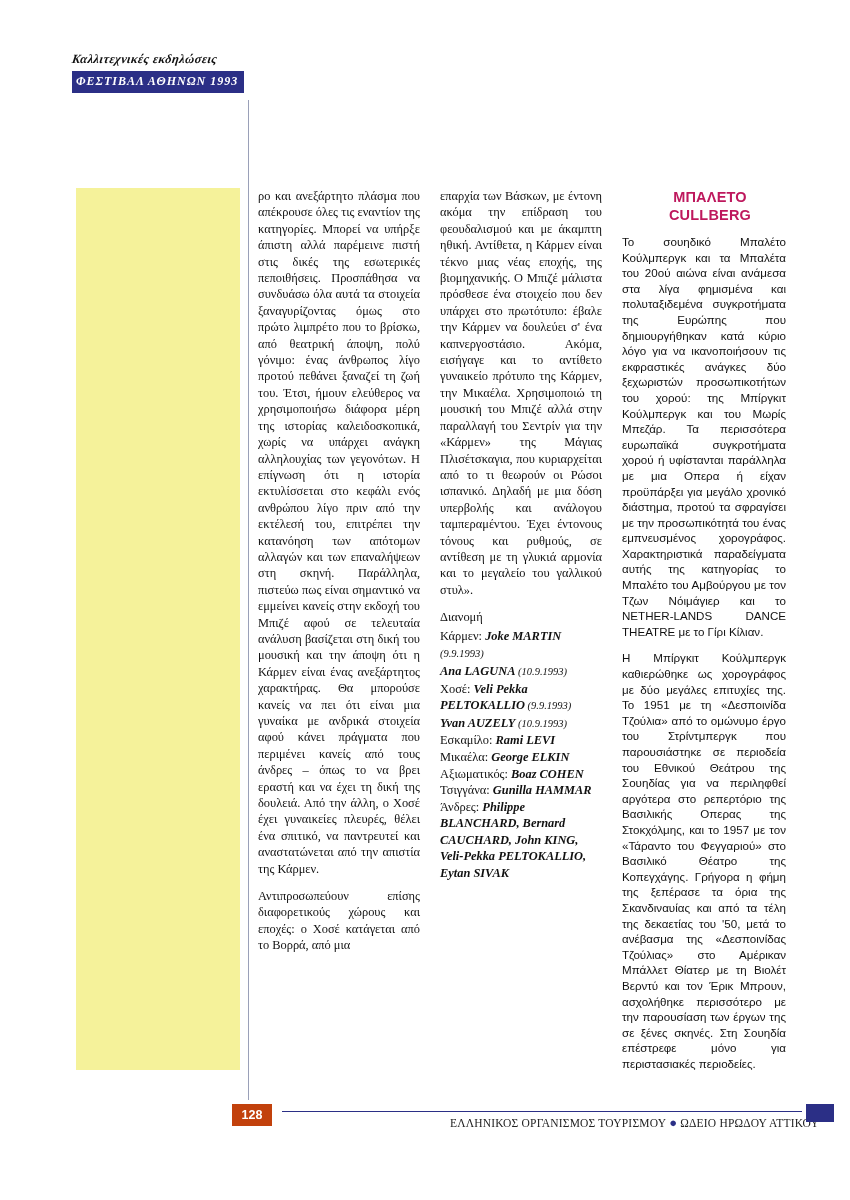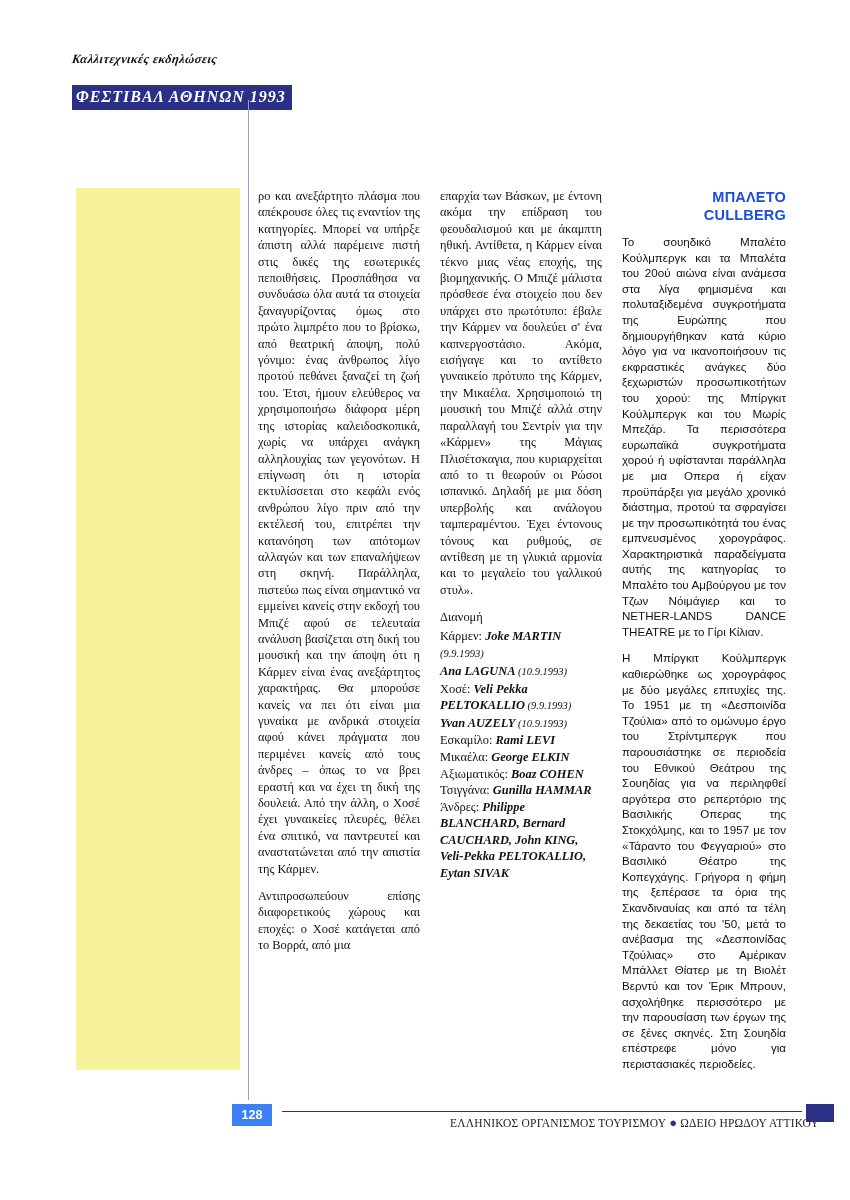--- a/index.html
+++ b/index.html
@@ -33,26 +33,25 @@
     transform: skewX(-8deg);
     margin-bottom: 4px;
     white-space: nowrap;
   }
   .masthead .banner {
     background: #2b2f86;
     color: #ffffff;
     font-family: "Liberation Serif", serif;
     font-style: italic;
     font-weight: bold;
-    font-size: 16px;
+    font-size: 12px;
     letter-spacing: 1px;
     padding: 3px 6px 4px 4px;
     display: inline-block;
     white-space: nowrap;
-    margin-top: 14px;
   }
 
   
   .vrule {
     position: absolute;
     left: 248px;
     top: 100px;
     width: 1px;
     height: 1000px;
     background: #9aa0b8;
@@ -97,40 +96,40 @@
   .cast .role { }
   .cast .name { font-style: italic; font-weight: bold; }
   .cast .date { font-style: italic; font-size: 10.5px; }
 
   
   .sec-title {
     font-family: "Liberation Sans", sans-serif;
     font-weight: bold;
     font-size: 14.5px;
     letter-spacing: 0.2px;
-    color: #1d4ed8;
+    color: #be185d;
     margin: 0 0 10px 12px;
     line-height: 18px;
-    text-align: right;
+    text-align: center;
   }
   #col3 {
     font-family: "Liberation Sans", sans-serif;
     font-size: 11.6px;
     line-height: 15.6px;
   }
   #col3 p { margin: 0 0 11px 0; }
 
   
   .page-number {
     position: absolute;
     left: 232px;
     top: 1104px;
     width: 40px;
     height: 22px;
-    background: #3b82f6;
+    background: #c2410c;
     color: #ffffff;
     font-family: "Liberation Sans", sans-serif;
     font-size: 12.5px;
     font-weight: bold;
     display: flex;
     align-items: center;
     justify-content: center;
   }
   .footer-line {
     position: absolute;

